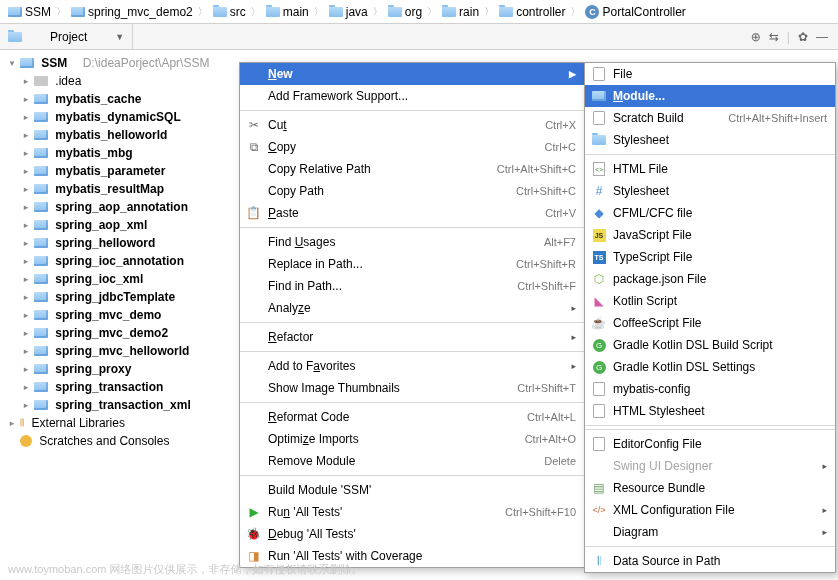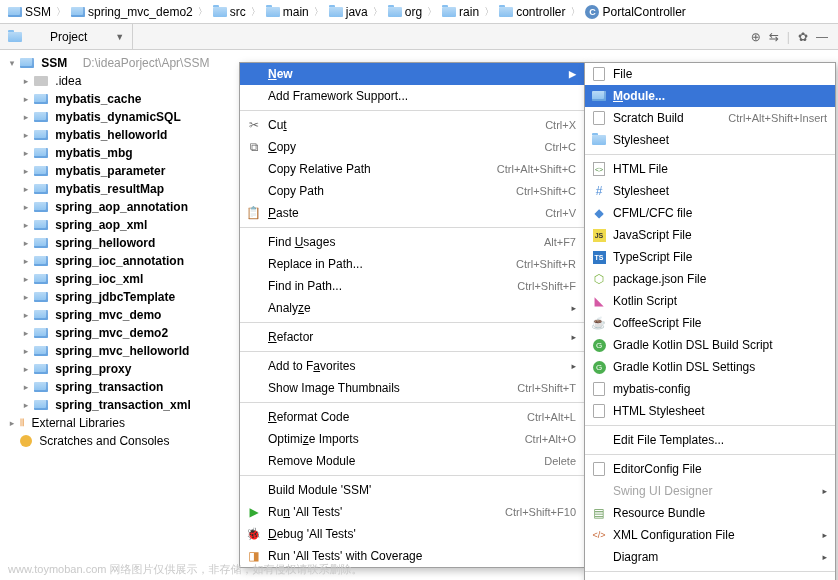--- a/index.html
+++ b/index.html
@@ -387,23 +387,20 @@
       </span>
       <span>mybatis-config</span>
     </div>
   <div class="m-row">
       <span class="m-ico">
         <span class="file-ico"></span>
       </span>
       <span>HTML Stylesheet</span>
     </div>
   <div class="m-sep"></div>
-  <div class="m-row">
-      <span>Edit File Templates...</span>
-    </div>
   <div class="m-sep"></div>
   <div class="m-row">
       <span class="m-ico">
         <span class="file-ico"></span>
       </span>
       <span>EditorConfig File</span>
     </div>
   <div class="m-row m-disabled">
       <span>Swing UI Designer</span>
       <span class="m-arr">▸</span>

